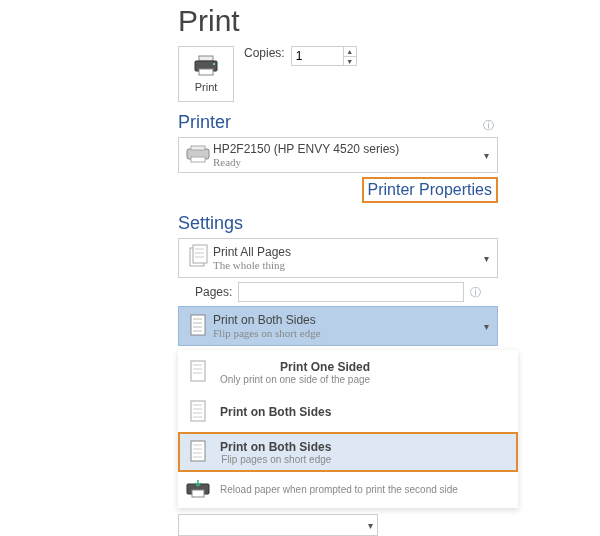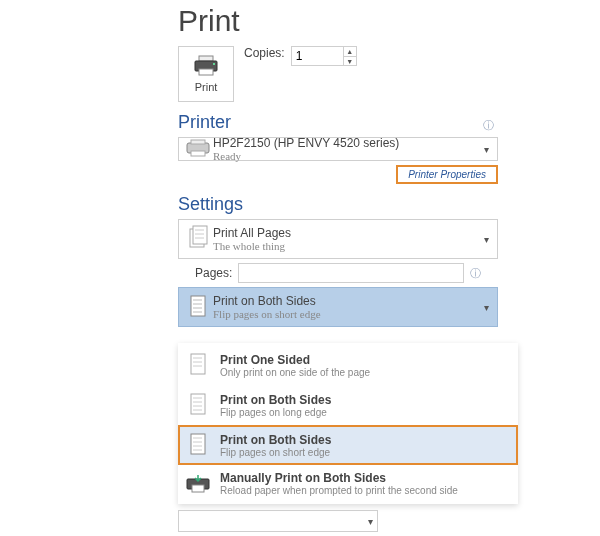--- a/index.html
+++ b/index.html
@@ -19,26 +19,26 @@
   .spin-btn:first-child { border-bottom: none; }
   .section-hdr { font-size: 18px; font-weight: 400; color: #2b579a; margin: 8px 4px 4px 0; position: relative; }
   .info-icon { position: absolute; right: 0; top: 6px; color: #9aa8bf; font-size: 11px; }
   .dropdown { display: flex; align-items: center; border: 1px solid #cfcfcf; height: 40px; padding: 0 4px; cursor: pointer; background: #fff; position: relative; }
   .dropdown .dd-icon { width: 30px; display: flex; align-items: center; justify-content: center; }
   .dd-text { flex: 1; display: flex; flex-direction: column; justify-content: center; }
   .dd-line1 { font-size: 12px; color: #444; }
   .dd-line2 { font-size: 11px; color: #888; font-family: Liberation Serif, serif; }
   .dd-caret { color: #555; font-size: 10px; padding: 0 4px; }
   .link-row { text-align: right; margin: 4px 0 10px 0; }
-  .link { color: #2b579a; font-size: 10px; padding: 2px 10px; display: inline-block; font-style: italic; }
+  .link { color: #2b579a; font-size: 16px; padding: 2px 4px; display: inline-block; }
   .highlight-box { border: 2px solid #e48a2f; }
   .pages-row { display: flex; align-items: center; gap: 6px; margin: 4px 17px; }
   .pages-input { flex: 1; height: 20px; border: 1px solid #cfcfcf; padding: 1px 4px; }
   .dropdown.selected { background: #b7cfe8; border-color: #9ab8d8; }
-  .menu { background: #fff; box-shadow: 0 2px 6px rgba(0,0,0,0.15); width: 340px; padding: 2px 0; margin-top: 16px; }
+  .menu { background: #fff; box-shadow: 0 2px 6px rgba(0,0,0,0.15); width: 340px; padding: 2px 0; margin-top: 4px; text-align: right; }
   .menu-item { display: flex; align-items: center; padding: 6px 6px; gap: 8px; cursor: default; }
   .menu-item .mi-icon { width: 28px; display: flex; align-items: center; justify-content: center; }
   .mi-text { display: flex; flex-direction: column; }
   .mi-line1 { font-size: 12px; font-weight: 600; color: #444; }
   .mi-line2 { font-size: 10px; color: #888; }
   .menu-item.hover { background: #dee8f4; }
   .menu-item.hover.highlighted { outline: 2px solid #e48a2f; outline-offset: -2px; }
   .collapsed-dd { border: 1px solid #cfcfcf; height: 22px; width: 200px; margin-top: 6px; display: flex; align-items: center; justify-content: flex-end; padding: 0 4px; cursor: pointer; }
   .collapsed-caret { color: #555; font-size: 10px; }
   .doc-icon { width: 24px; height: 28px; }
@@ -68,21 +68,21 @@
           <div class="spin-btn">▼</div>
         </div>
       </div>
     </div>
   </div>
 
   <div class="section-hdr">
     <span>Printer</span>
     <span class="info-icon">ⓘ</span>
   </div>
-  <div class="dropdown" style="height:24px">
+  <div class="dropdown" style="height:36px">
     <div class="dd-icon">
       <svg width="26" height="20" viewBox="0 0 26 20">
         <rect x="2" y="4" width="22" height="10" rx="2" fill="#ccc" stroke="#888"></rect>
         <rect x="6" y="12" width="14" height="5" fill="#fff" stroke="#aaa"></rect>
         <rect x="6" y="1" width="14" height="4" fill="#eee" stroke="#aaa"></rect>
       </svg>
     </div>
     <div class="dd-text">
       <span class="dd-line1">HP2F2150 (HP ENVY 4520 series)</span>
       <span class="dd-line2">Ready</span>
@@ -154,21 +154,20 @@
           <svg class="doc-icon" viewBox="0 0 24 28">
             <rect x="5" y="3" width="14" height="20" fill="#fff" stroke="#aaa"></rect>
             <line x1="7" y1="7" x2="16" y2="7" stroke="#ccc"></line>
             <line x1="7" y1="11" x2="16" y2="11" stroke="#ccc"></line>
             <line x1="7" y1="15" x2="16" y2="15" stroke="#ccc"></line>
             <line x1="7" y1="19" x2="16" y2="19" stroke="#ccc"></line>
           </svg>
         </div>
       <div class="mi-text">
         <span class="mi-line1">Print on Both Sides</span>
-        <span class="mi-line2">Flip pages on long edge</span>
       </div>
     </div>
     <div class="menu-item hover highlighted">
       <div class="mi-icon">
           <svg class="doc-icon" viewBox="0 0 24 28">
             <rect x="5" y="3" width="14" height="20" fill="#fff" stroke="#888"></rect>
             <line x1="7" y1="7" x2="16" y2="7" stroke="#ccc"></line>
             <line x1="7" y1="11" x2="16" y2="11" stroke="#ccc"></line>
             <line x1="7" y1="15" x2="16" y2="15" stroke="#ccc"></line>
             <line x1="7" y1="19" x2="16" y2="19" stroke="#ccc"></line>
@@ -181,21 +180,20 @@
     </div>
     <div class="menu-item">
       <div class="mi-icon">
           <svg width="26" height="22" viewBox="0 0 26 22">
             <rect x="2" y="6" width="22" height="10" rx="1" fill="#555" stroke="#333"></rect>
             <rect x="7" y="12" width="12" height="7" fill="#fff" stroke="#888"></rect>
             <path d="M13 2 L13 8 M10 5 L13 8 L16 5" stroke="#3a7" fill="none" stroke-width="1.5"></path>
           </svg>
         </div>
       <div class="mi-text">
-        <span class="mi-line1">Manually Print on Both Sides</span>
         <span class="mi-line2">Reload paper when prompted to print the second side</span>
       </div>
     </div>
   </div>
 
   <div class="collapsed-dd">
     <span class="collapsed-caret">▾</span>
   </div>
 
 </div>

